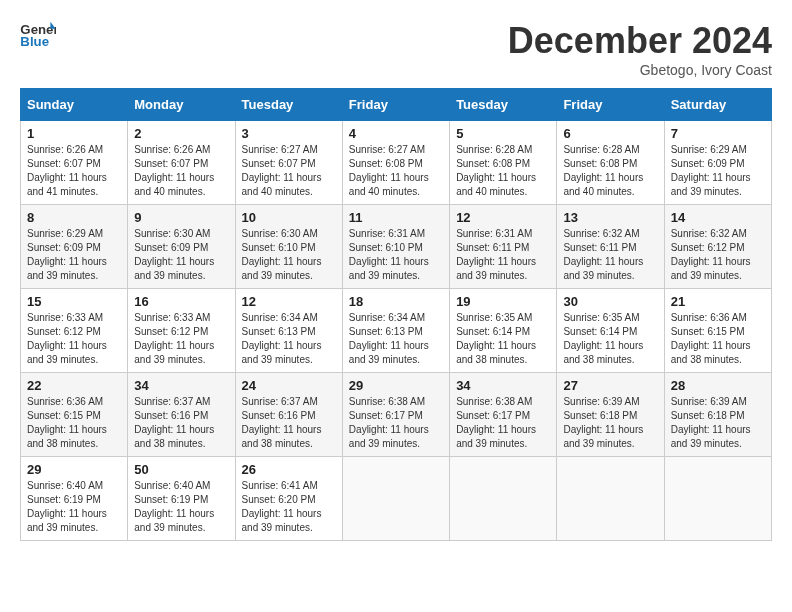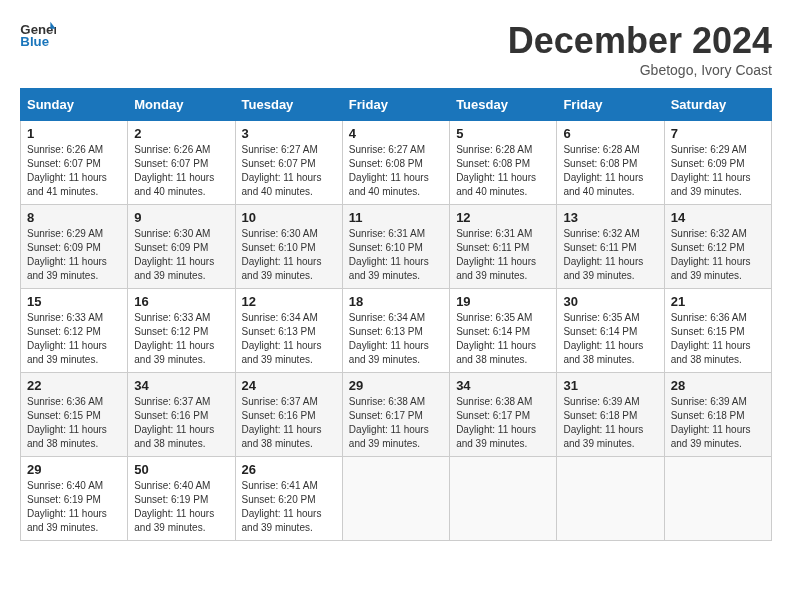--- a/index.html
+++ b/index.html
@@ -291,21 +291,21 @@
 and 39 minutes.</div>
         </td>
         <td>
           <span class="day-num">34</span>
           <div class="day-info" style="white-space: pre-line;">Sunrise: 6:38 AM
 Sunset: 6:17 PM
 Daylight: 11 hours
 and 39 minutes.</div>
         </td>
         <td>
-          <span class="day-num">31</span>
+          <span class="day-num">27</span>
           <div class="day-info" style="white-space: pre-line;">Sunrise: 6:39 AM
 Sunset: 6:18 PM
 Daylight: 11 hours
 and 39 minutes.</div>
         </td>
         <td>
           <span class="day-num">28</span>
           <div class="day-info" style="white-space: pre-line;">Sunrise: 6:39 AM
 Sunset: 6:18 PM
 Daylight: 11 hours

